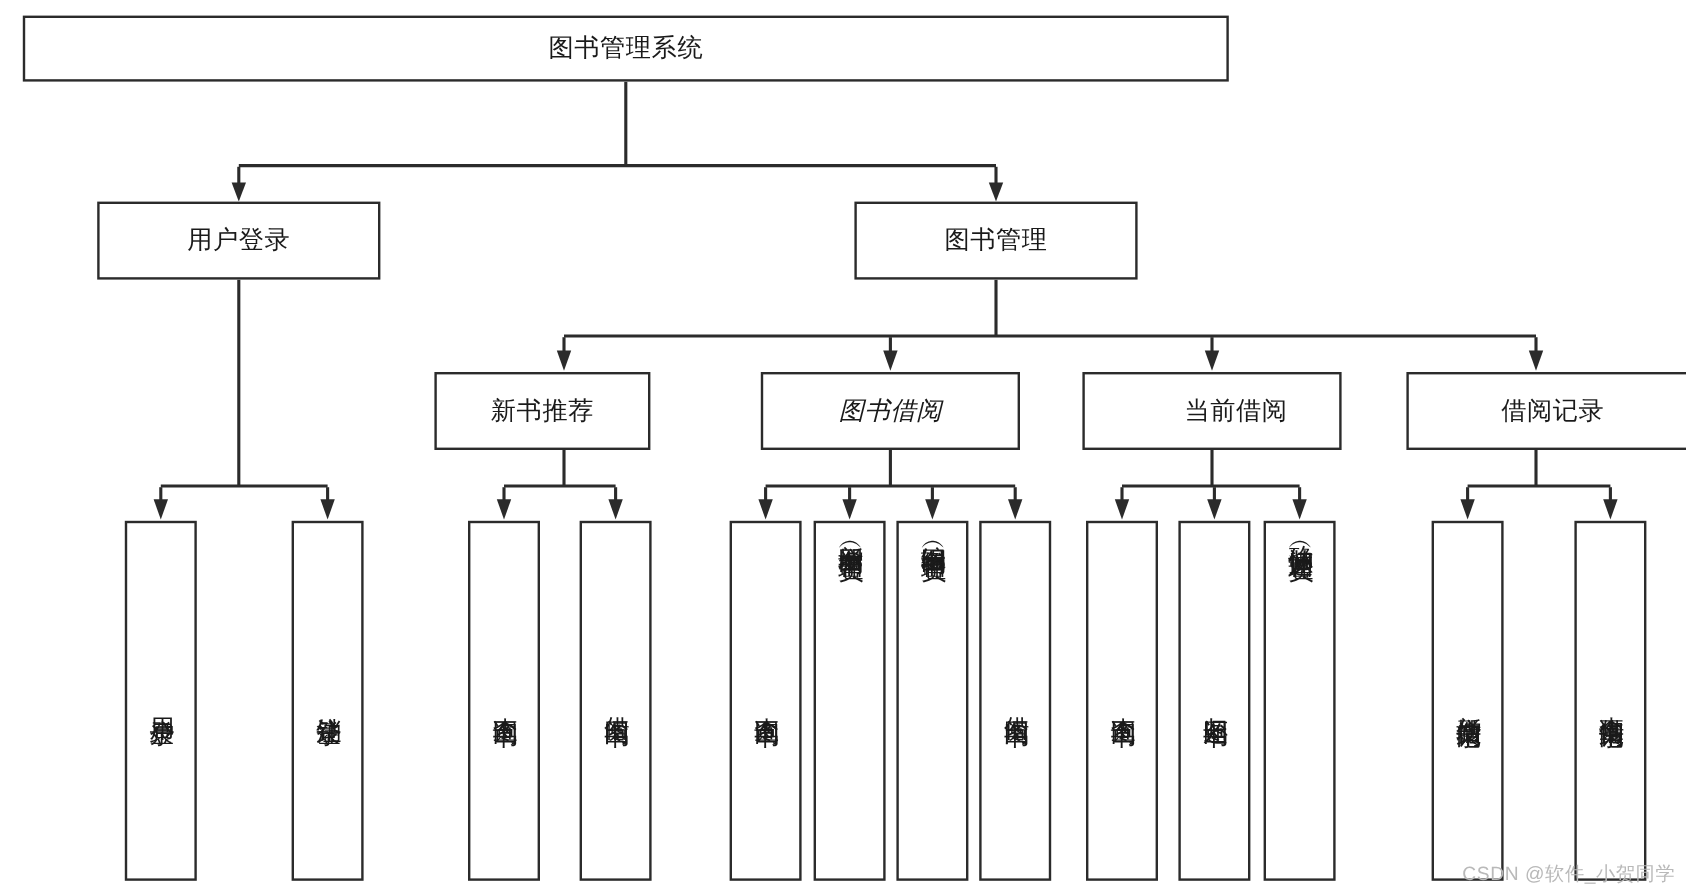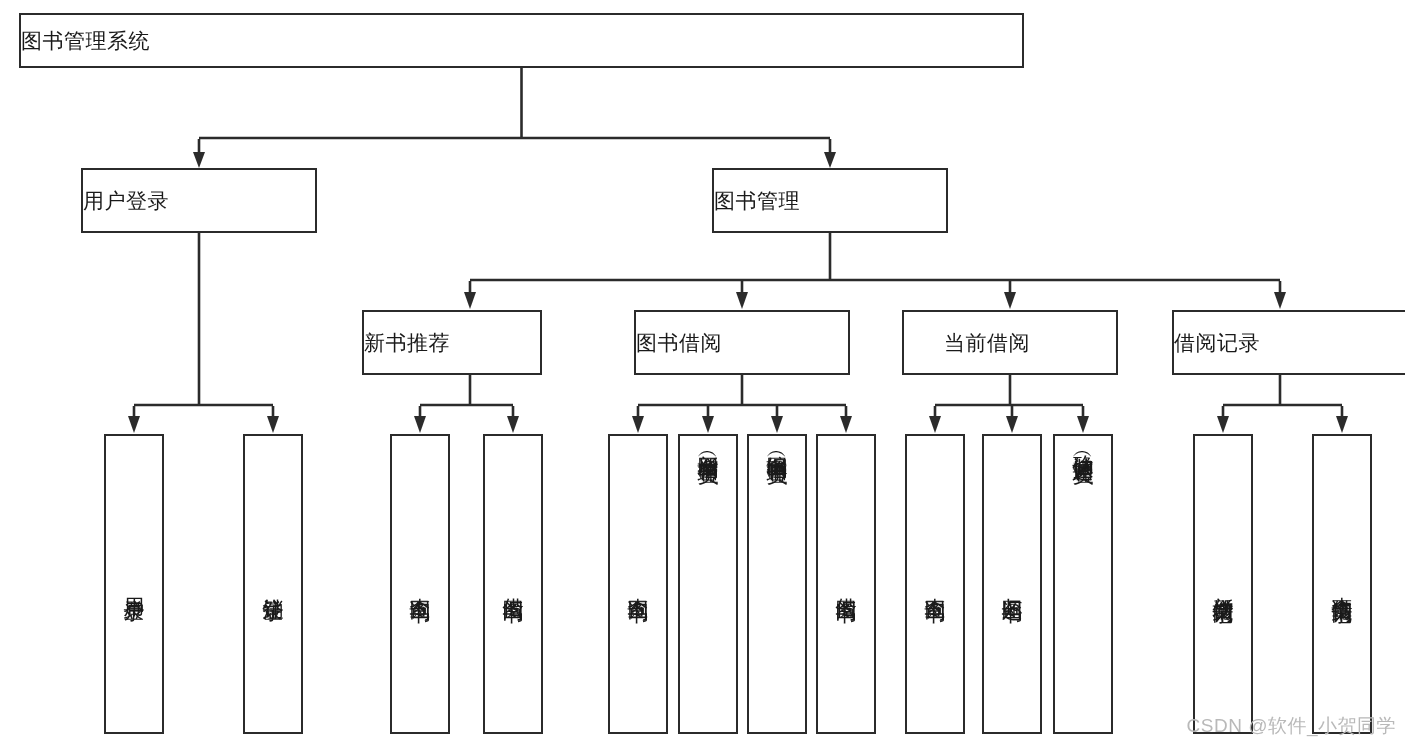--- a/index.html
+++ b/index.html
@@ -25,21 +25,21 @@
     height: 747px;
     pointer-events: none;
   }
   .node {
     position: absolute;
     box-sizing: border-box;
     background: #ffffff;
     border: 2px solid #2b2b2b;
     display: flex;
     align-items: center;
-    justify-content: flex-start;
+    justify-content: center;
     color: #1a1a1a;
   }
   .node-label {
     display: block;
     text-align: center;
     line-height: 1.04;
     letter-spacing: 0.5px;
   }
   .node.horizontal .node-label {
     font-size: 21px;
@@ -59,21 +59,21 @@
     white-space: nowrap;
   }
   .node.vertical.v-mid {
     align-items: center;
     padding-top: 0;
   }
   #watermark {
     position: absolute;
     right: 9px;
     bottom: 8px;
-    font-size: 19px;
+    font-size: 16px;
     color: #b9b9b9;
     letter-spacing: 0.5px;
     white-space: nowrap;
   }
 </style>
 </head>
 <body>
 
 <div id="canvas">
 
@@ -167,21 +167,21 @@
   </div>
 
   <div class="node horizontal" style="left:712px; top:168px; width:236px; height:65px;">
     <span class="node-label">图书管理</span>
   </div>
 
   <div class="node horizontal" style="left:362px; top:310px; width:180px; height:65px;">
     <span class="node-label">新书推荐</span>
   </div>
 
-  <div class="node horizontal" style="left:634px; top:310px; width:216px; height:65px;">
+  <div class="node horizontal" style="left:634px; top:310px; width:216px; height:65px;font-style:italic;">
     <span class="node-label">图书借阅</span>
   </div>
 
   <div class="node horizontal" style="left:902px; top:310px; width:216px; height:65px;padding-left:40px;">
     <span class="node-label">当前借阅</span>
   </div>
 
   <div class="node horizontal" style="left:1172px; top:310px; width:244px; height:65px;">
     <span class="node-label">借阅记录</span>
   </div>

